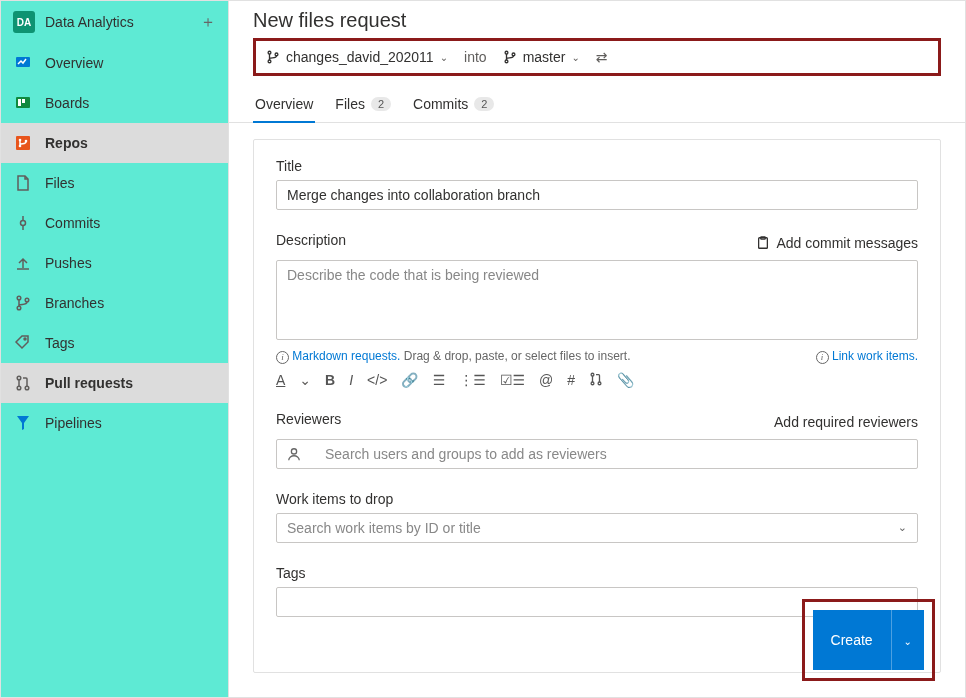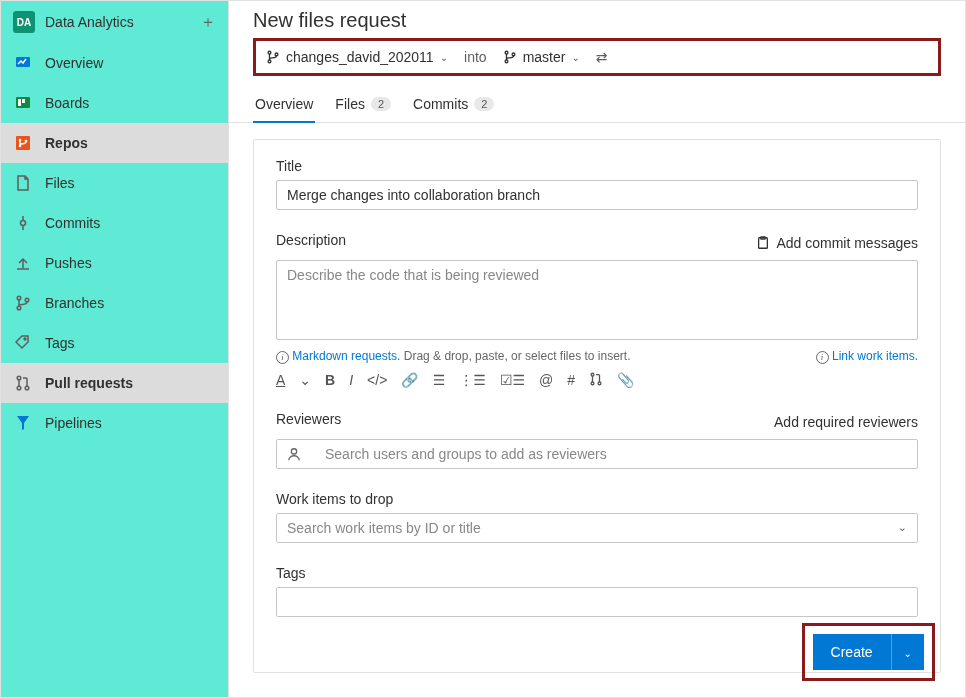--- a/index.html
+++ b/index.html
@@ -38,21 +38,21 @@
 .textarea::placeholder{color:#888}
 .hint-row{display:flex;justify-content:space-between;align-items:center;margin-top:6px;font-size:12px;color:#666}
 .link{color:#0078d4;cursor:pointer}
 .toolbar{display:flex;gap:14px;margin-top:8px;color:#555;align-items:center}
 .toolbar span{cursor:pointer;font-size:14px}
 .section{margin-top:22px}
 .link-btn{color:#323130;cursor:pointer;display:flex;align-items:center;gap:6px}
 .info-i{width:13px;height:13px;border:1px solid #666;border-radius:50%;display:inline-flex;align-items:center;justify-content:center;font-size:9px;color:#666;font-style:italic;font-family:Georgia,serif}
 .create-wrap{position:absolute;bottom:16px;right:30px;border:3px solid #8b1a1a;padding:8px}
 .create-btn{display:flex}
-.create-btn button{background:#0078d4;color:#fff;border:0;padding:10px 18px;font-size:14px;cursor:pointer}
+.create-btn button{background:#0078d4;color:#fff;border:0;padding:22px 18px;font-size:14px;cursor:pointer}
 .create-btn .dd{padding:10px 12px;border-left:1px solid rgba(255,255,255,.3)}
 .rel{position:relative}
 svg{stroke:currentColor;fill:none;stroke-width:1.5}
 .dropdown-chev{margin-left:auto;color:#666;font-size:11px}
 </style>
 </head>
 <body>
 
 <div class="app rel">
   <div class="sidebar">

